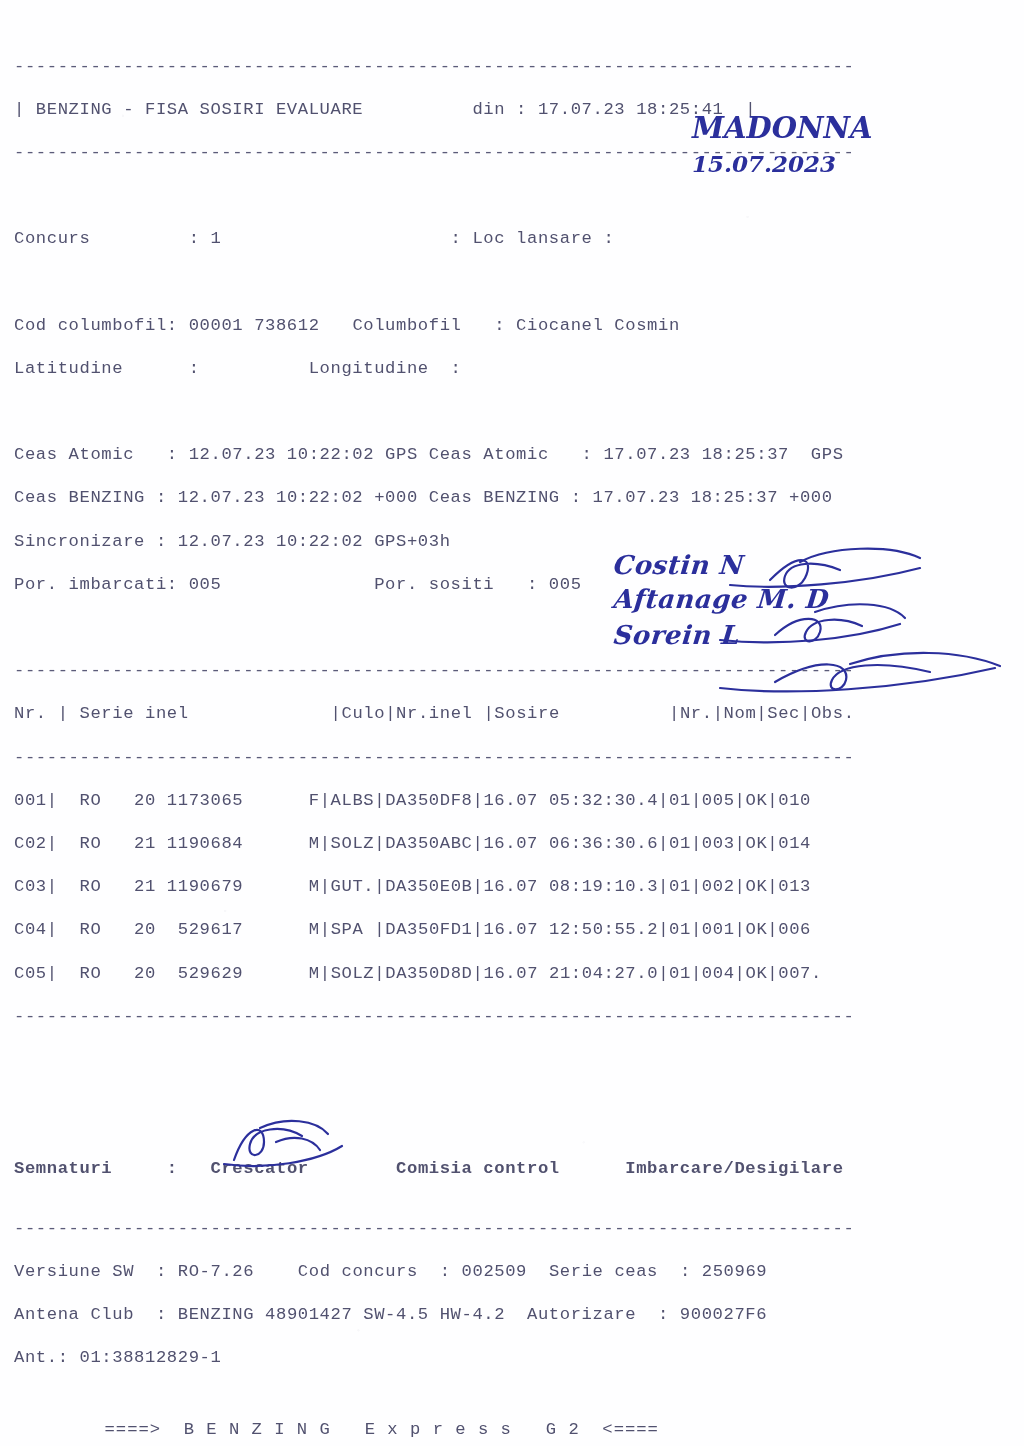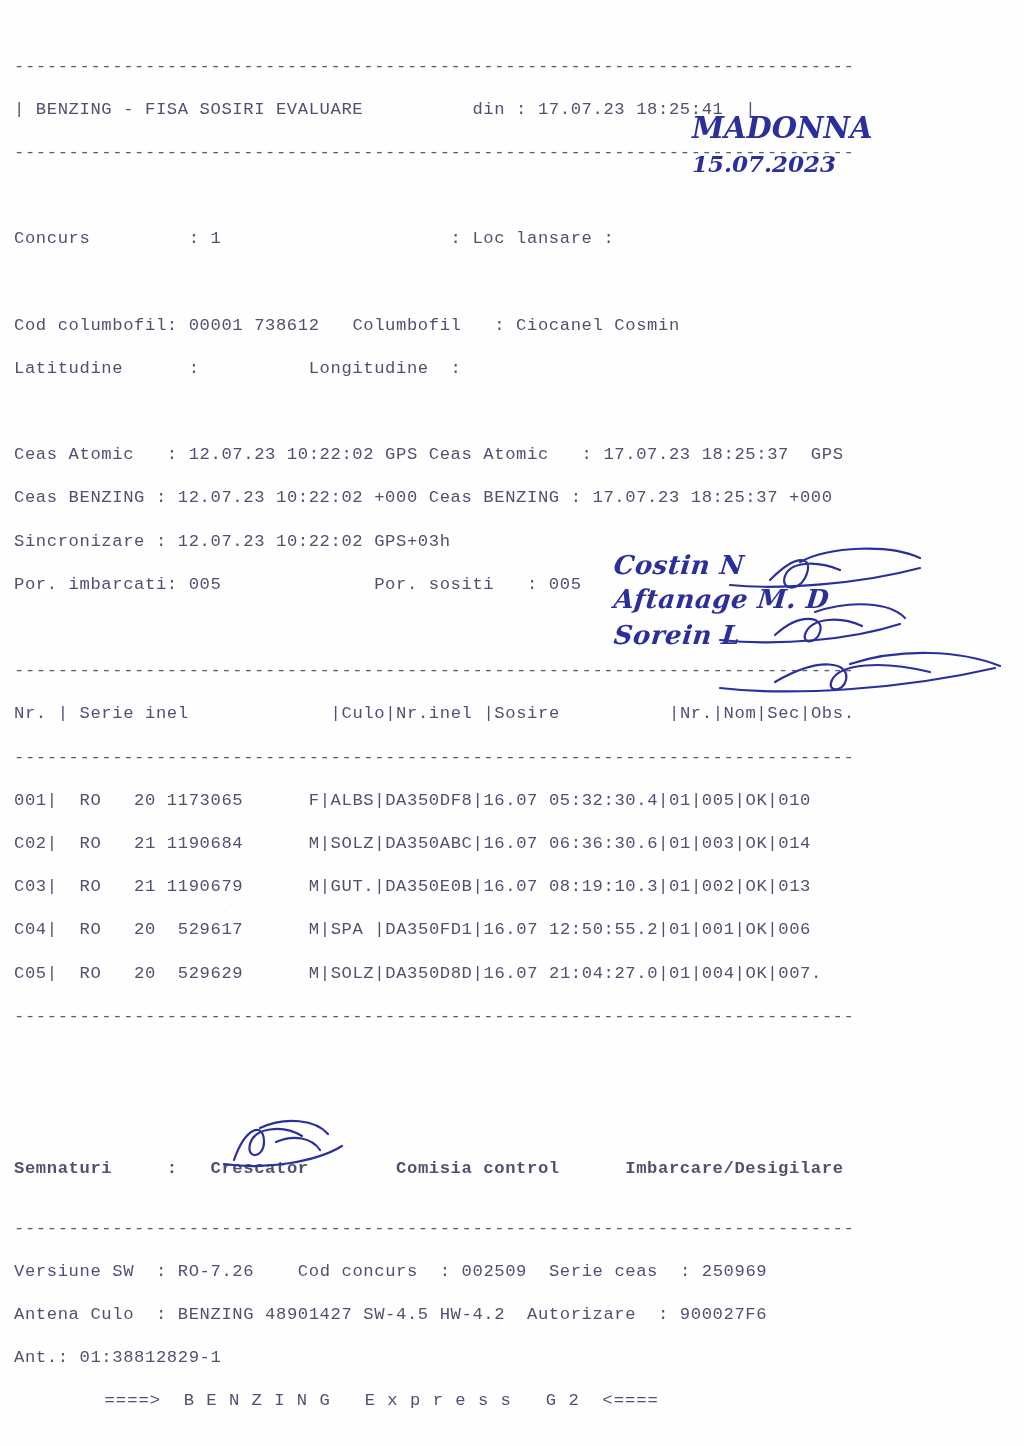--- a/index.html
+++ b/index.html
@@ -145,18 +145,18 @@
       <path d="M18 48 C30 14, 48 10, 48 30 C48 46, 30 48, 34 32 C38 16, 66 12, 86 24"></path>
       <path d="M44 16 C70 4, 100 8, 112 22"></path>
       <path d="M8 52 C50 58, 100 50, 126 34"></path>
       <path d="M60 30 C78 22, 96 26, 104 38"></path>
     </g>
   </svg>
 
   <div class="doc" style="top:1196px;">
 <div class="dash">-----------------------------------------------------------------------------</div>
 <div class="row"><span>Versiune SW</span><span>  : </span><span>RO-7.26</span><span>    </span><span>Cod concurs</span><span>  : </span><span>002509</span><span>  </span><span>Serie ceas</span><span>  : </span><span>250969</span></div>
-<div class="row"><span>Antena Culo</span><span>  : </span><span>BENZING 48901427 SW-4.5 HW-4.2</span><span>  </span><span>Autorizare</span><span>  : </span><span>900027F6</span></div>
+<div class="row"><span>Antena Club</span><span>  : </span><span>BENZING 48901427 SW-4.5 HW-4.2</span><span>  </span><span>Autorizare</span><span>  : </span><span>900027F6</span></div>
 <div class="row"><span>Ant.:</span><span> </span><span>01:38812829-1</span></div>
-<div class="row" style="letter-spacing:1px;"><span>        </span><span>====&gt;  B E N Z I N G   E x p r e s s   G 2  &lt;====</span></div>
+<div class="row" style="letter-spacing:1px;margin-top:29px;"><span>        </span><span>====&gt;  B E N Z I N G   E x p r e s s   G 2  &lt;====</span></div>
   </div>
 
 </div>
 
 </body></html>

